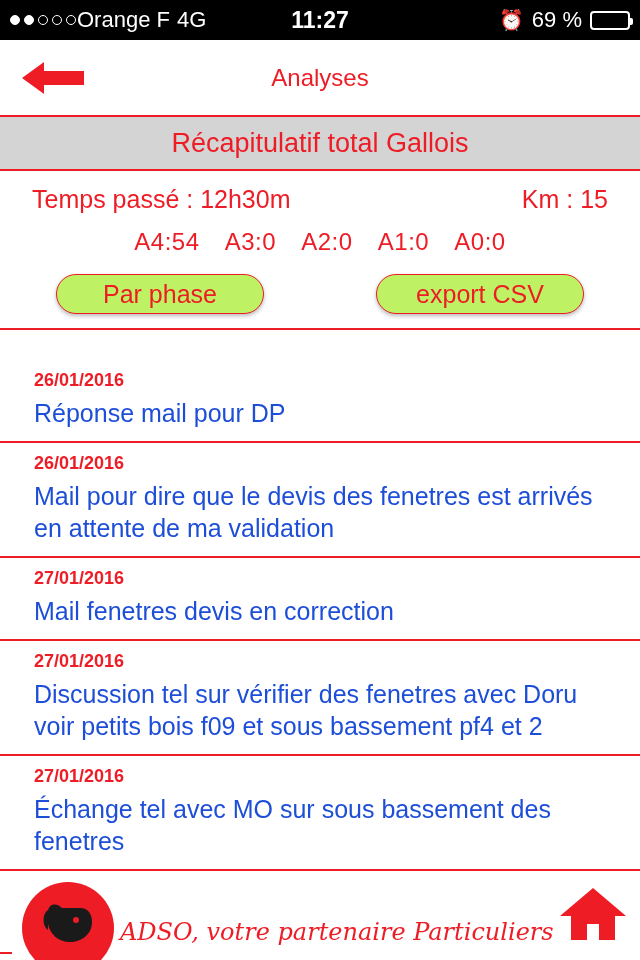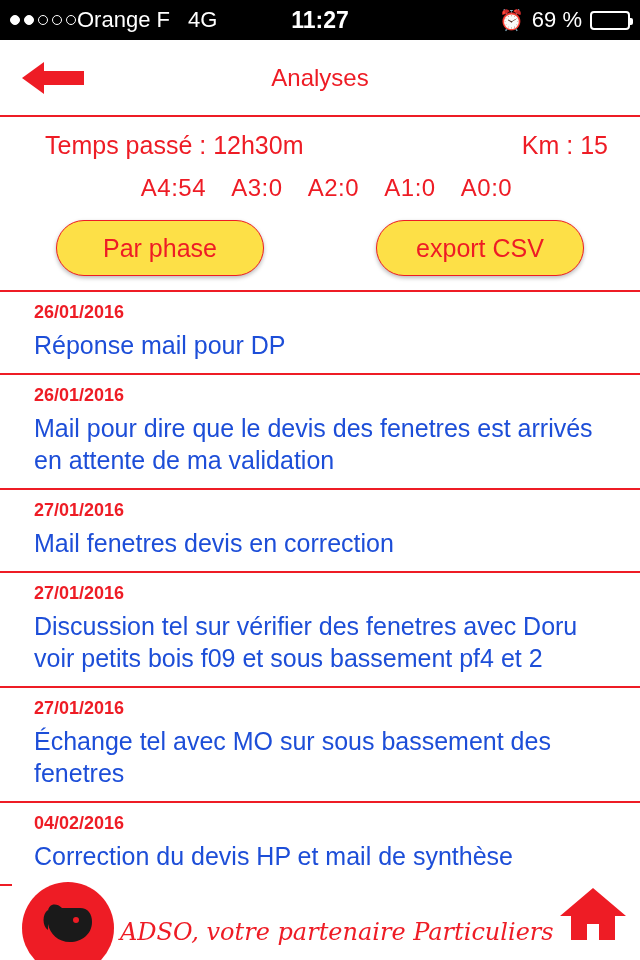--- a/index.html
+++ b/index.html
@@ -48,21 +48,21 @@
   }
   .dot {
     width: 10px;
     height: 10px;
     border-radius: 50%;
     border: 1.5px solid #ffffff;
     box-sizing: border-box;
   }
   .dot.filled { background: #ffffff; }
   .carrier { font-size: 22px; letter-spacing: 0px; }
-  .network { font-size: 22px; margin-left: 17px; }
+  .network { font-size: 22px; margin-left: 6px; }
   .sb-center {
     flex: 0 0 auto;
     font-size: 23px;
     font-weight: bold;
     text-align: center;
   }
   .sb-right {
     display: flex;
     align-items: center;
     justify-content: flex-end;
@@ -132,23 +132,22 @@
     background: #d4d4d4;
     color: #ee1c25;
     font-size: 27px;
     display: flex;
     align-items: center;
     justify-content: center;
     border-bottom: 2px solid #ee1c25;
   }
   .summary-stats {
     color: #ee1c25;
-    padding: 14px 28px 0 20px;
-    box-sizing: border-box;
-    margin-left: 21px;
+    padding: 14px 28px 0 28px;
+    box-sizing: border-box;
   }
   .stats-row {
     display: flex;
     justify-content: space-between;
     font-size: 25px;
     padding: 0 4px;
   }
   .grades-row {
     text-align: center;
     font-size: 24px;
@@ -158,39 +157,40 @@
   .grades-row span { margin: 0 9px; }
 
   .btn-row {
     display: flex;
     justify-content: space-around;
     padding: 18px 0 14px 0;
     border-bottom: 2px solid #ee1c25;
   }
   .pill-btn {
     width: 208px;
-    height: 56px;
+    height: 40px;
     border: 1.5px solid #ee1c25;
     border-radius: 28px;
-    background: #fde047;
+    background: #bef264;
     color: #ee1c25;
     font-size: 25px;
     display: flex;
     align-items: center;
     justify-content: center;
     box-shadow: 0 2px 4px rgba(0,0,0,0.28);
     cursor: pointer;
     box-sizing: border-box;
   }
 
   
   .list {
     flex: 1 1 auto;
     overflow: hidden;
     background: #ffffff;
+    margin-top: 30px;
   }
   .list-item {
     border-bottom: 2px solid #ee1c25;
     padding: 10px 30px 12px 34px;
     box-sizing: border-box;
   }
   .item-date {
     color: #ee1c25;
     font-size: 18px;
     font-weight: bold;
@@ -272,20 +272,21 @@
 
   <div class="nav-bar">
     <div class="back-btn">
       <svg width="62" height="40" viewBox="0 0 62 40">
         <polygon points="0,20 22,4 22,13 62,13 62,27 22,27 22,36" fill="#ee1c25"></polygon>
       </svg>
     </div>
     <div class="nav-title">Analyses</div>
   </div>
 
+  <div class="summary-title">Récapitulatif total Gallois</div>
 
   <div class="summary-stats">
     <div class="stats-row">
       <span>Temps passé : 12h30m</span>
       <span>Km : 15</span>
     </div>
     <div class="grades-row">
       <span>A4:54</span>
       <span>A3:0</span>
       <span>A2:0</span>

